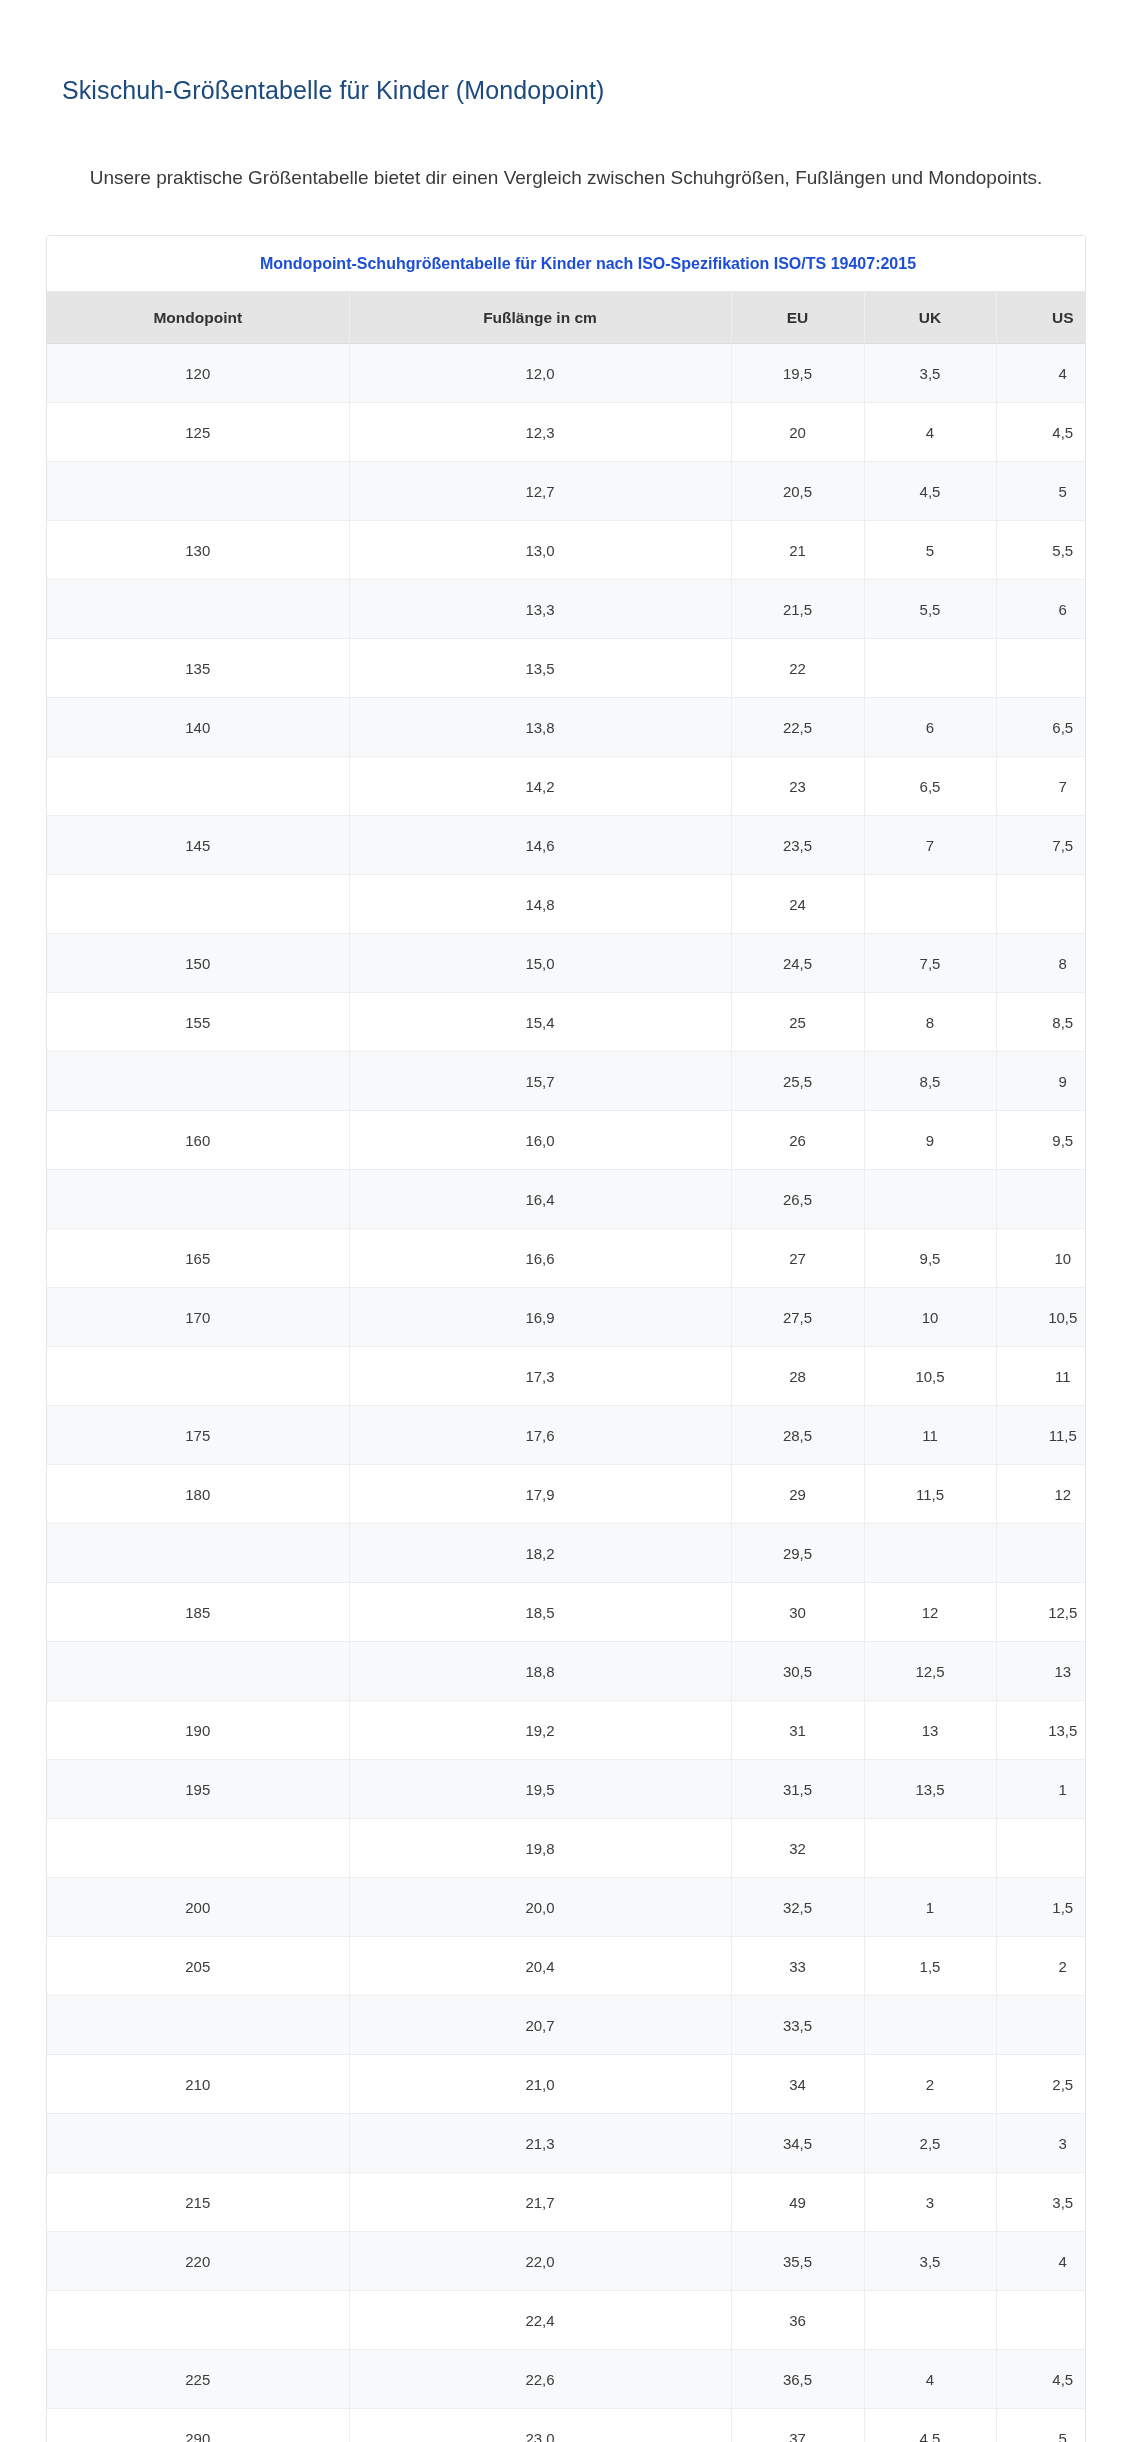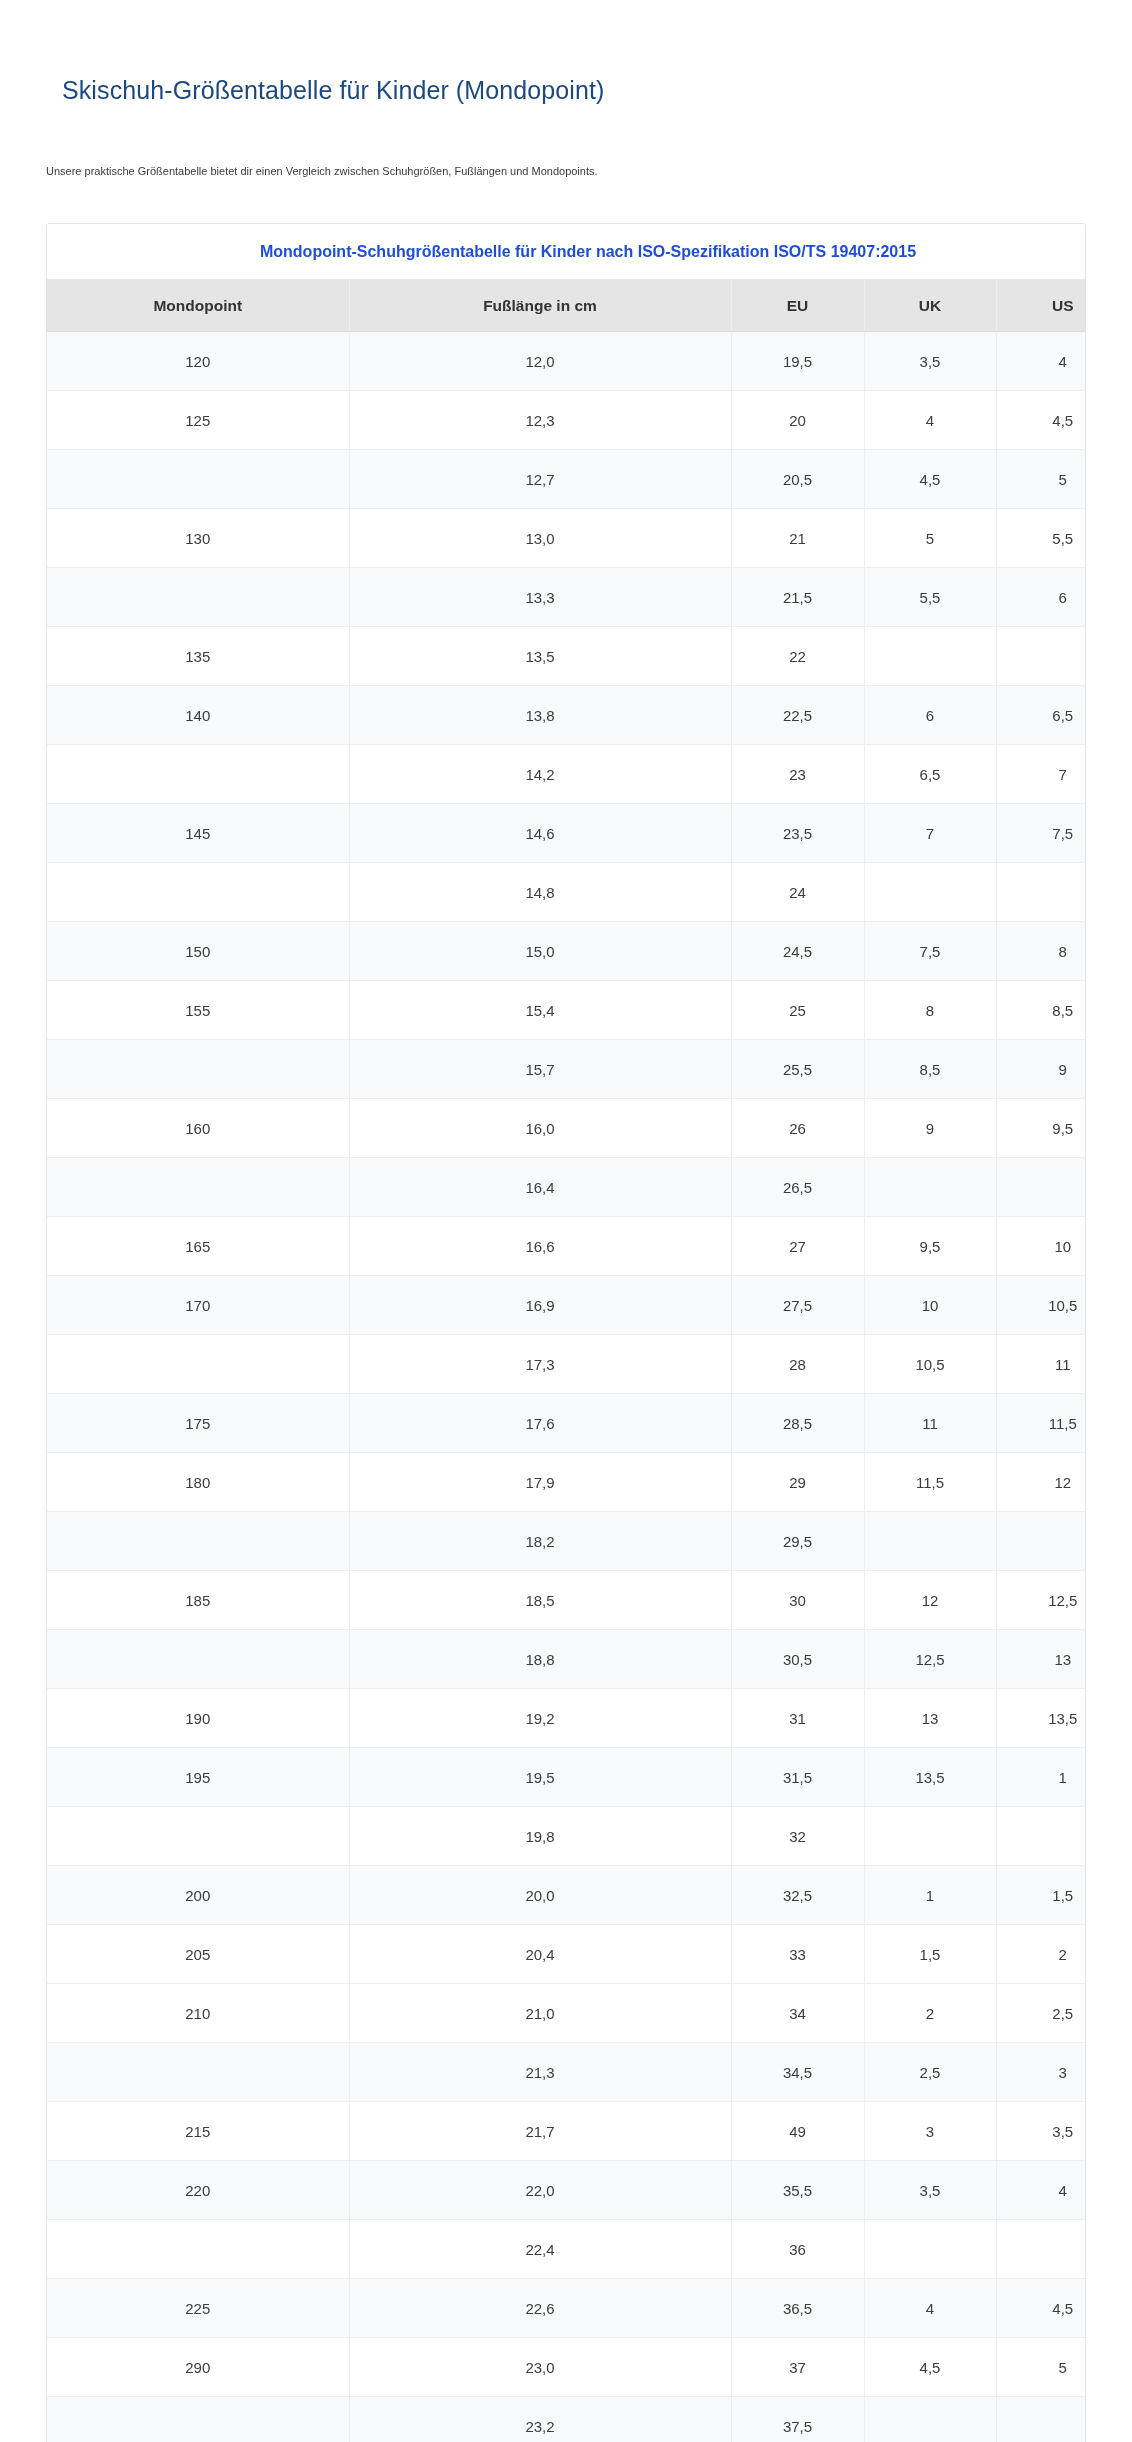--- a/index.html
+++ b/index.html
@@ -23,25 +23,26 @@
   .page-title {
     color: #1c4a80;
     font-size: 25px;
     font-weight: 400;
     line-height: 1.3;
     margin: 16px;
     padding-top: 58px;
     letter-spacing: 0.1px;
   }
   .intro-text {
-    font-size: 11px;
+    font-size: 19px;
     line-height: 1.55;
     color: #3a3a3a;
     margin: 0;
     padding-top: 40px;
+    text-align: center;
   }
   .table-wrap {
     margin-top: 43px;
     border: 1px solid #e2e4e6;
     border-radius: 3px;
     overflow: hidden;
     background: #ffffff;
   }
   table.size-table {
     width: 100%;
@@ -311,20 +312,27 @@
             <td>1</td>
             <td>1,5</td>
           </tr>
           <tr class="even">
             <td>205</td>
             <td>20,4</td>
             <td>33</td>
             <td>1,5</td>
             <td>2</td>
           </tr>
+          <tr class="odd">
+            <td></td>
+            <td>20,7</td>
+            <td>33,5</td>
+            <td></td>
+            <td></td>
+          </tr>
           <tr class="even">
             <td>210</td>
             <td>21,0</td>
             <td>34</td>
             <td>2</td>
             <td>2,5</td>
           </tr>
           <tr class="odd">
             <td></td>
             <td>21,3</td>

